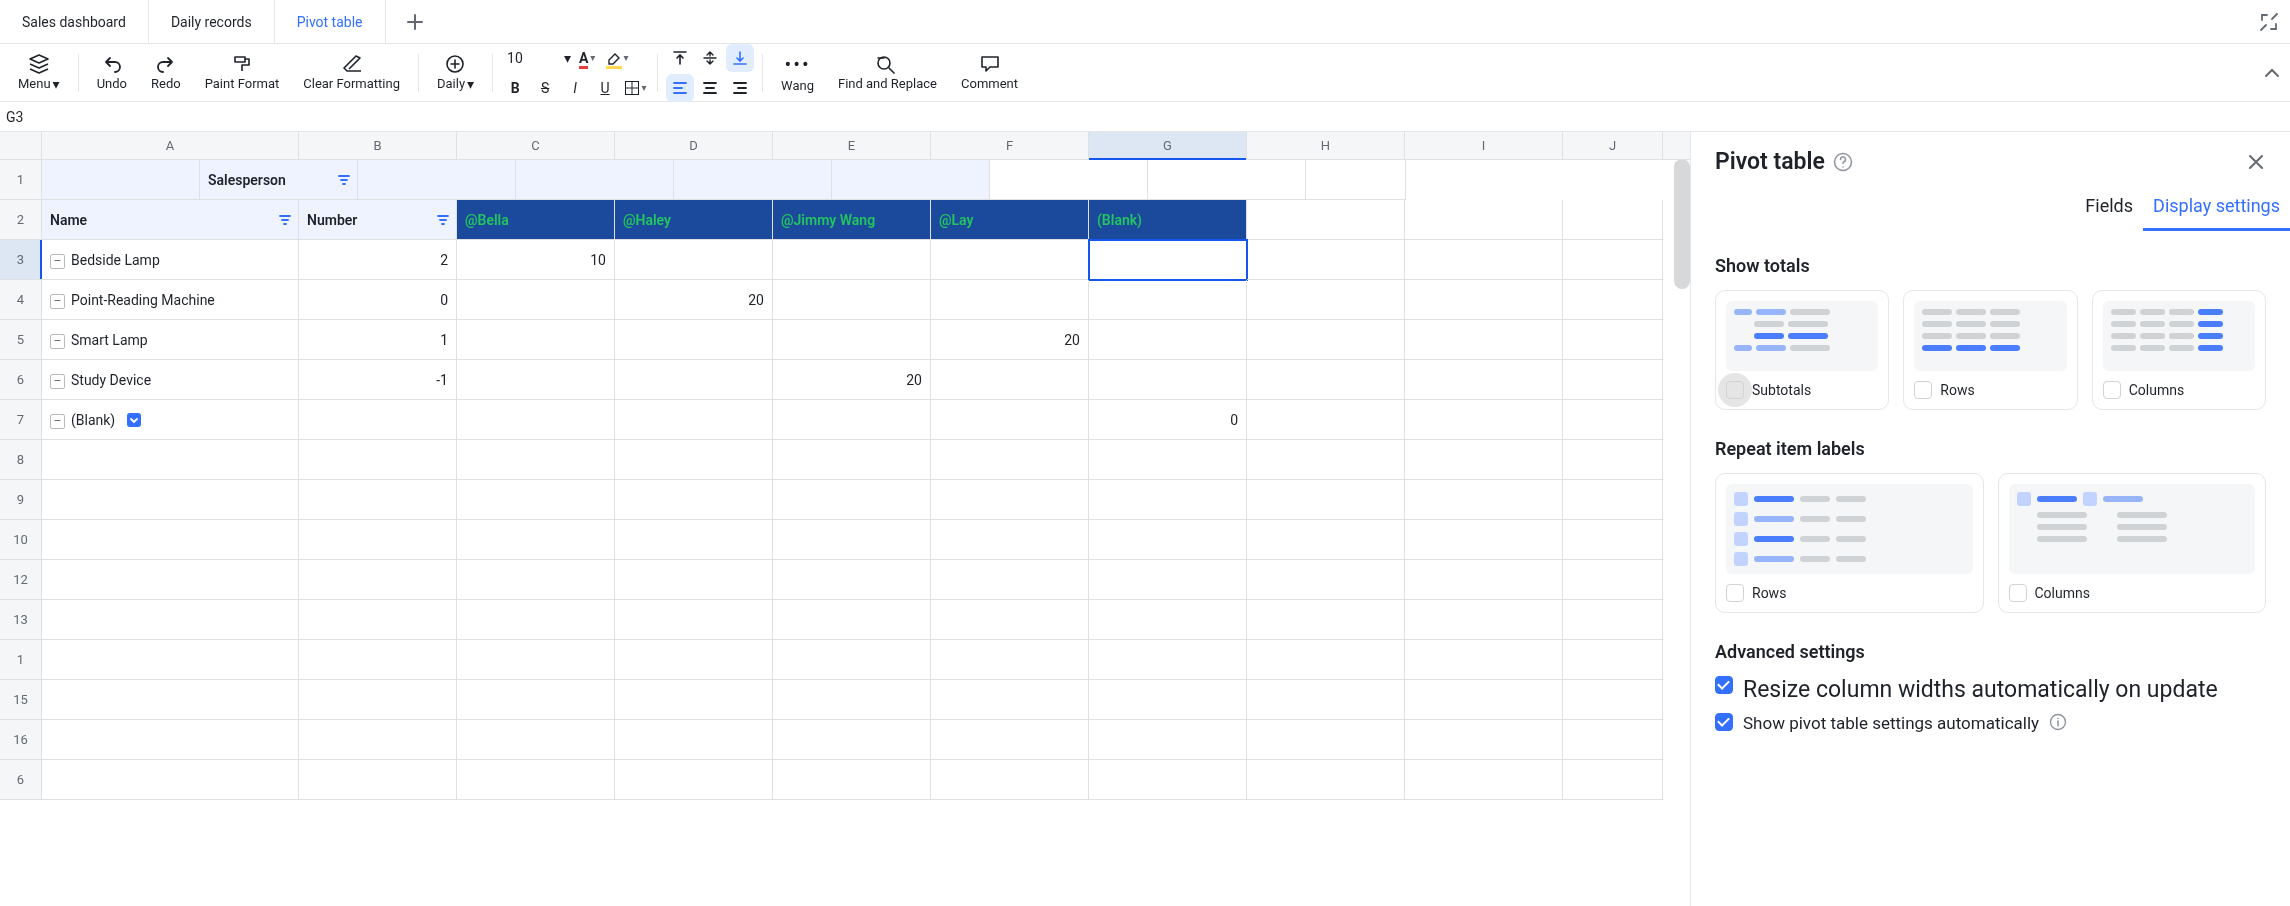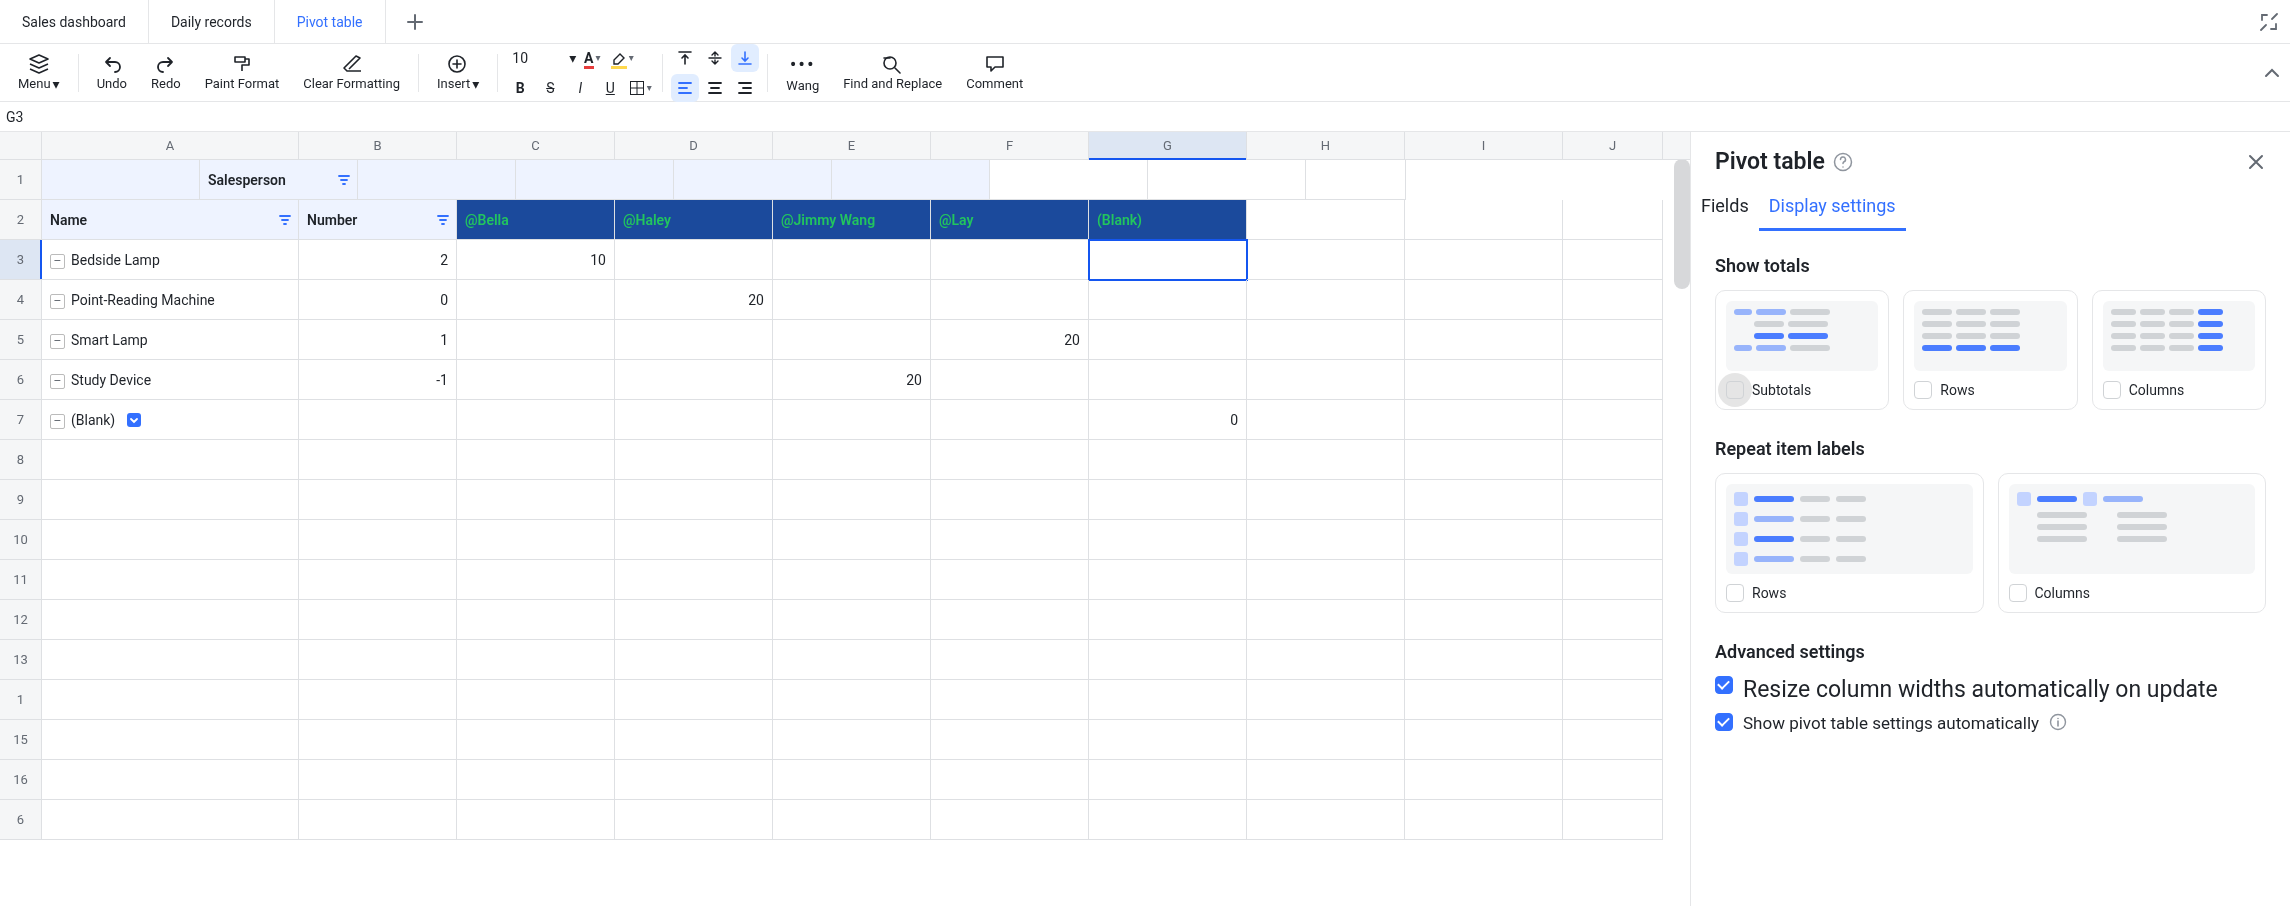--- a/index.html
+++ b/index.html
@@ -58,21 +58,21 @@
   .filter-icon { position:absolute; right:6px; top:50%; transform:translateY(-50%); color:#3370ff; }
 
   
   .vscroll { position:absolute; right:0; top:27px; width:16px; height:130px; background:#d7d8da; border-radius:8px; }
 
   
   .panel { width:600px; border-left:1px solid #e5e6e8; display:flex; flex-direction:column; }
   .panel-header { display:flex; align-items:center; justify-content:space-between; padding:16px 24px 8px 24px; }
   .panel-title { font-size:23px; font-weight:600; display:flex; align-items:center; gap:8px;}
   .panel-close { font-size:22px; color:#646a73; cursor:pointer;}
-  .ptabs { display:flex; justify-content:flex-start; }
+  .ptabs { display:flex; justify-content:flex-end; }
   .ptab { padding:12px 10px; font-size:18px; cursor:pointer; }
   .ptab.active { color:#3370ff; border-bottom:3px solid #3370ff; }
   .panel-body { padding:20px 24px; overflow-y:auto; flex:1; }
   .section-title { font-size:18px; font-weight:600; margin-bottom:14px; margin-top:4px;}
   .card-row { display:flex; gap:14px; margin-bottom:28px; }
   .card { flex:1; border:1px solid #e5e6e8; border-radius:10px; padding:10px; display:flex; flex-direction:column; gap:10px; cursor:pointer; }
   .card .preview { height:70px; border-radius:6px; background:#f5f6f7; display:flex; flex-direction:column; gap:6px; padding:8px;}
   .plines { display:flex; gap:4px; align-items:center; }
   .pline { height:6px; border-radius:3px; }
   .blue { background:#4b7dff; opacity:.55; }
@@ -184,21 +184,21 @@
     <div class="vsep"></div>
 
     <div class="tbgroup">
       <span class="icon">
           <svg width="22" height="20" viewBox="0 0 22 20">
             <circle cx="10" cy="10" r="8" stroke="#1f2329" stroke-width="1.6" fill="none"></circle>
             <path d="M10 6v8M6 10h8" stroke="#1f2329" stroke-width="1.6" stroke-linecap="round"></path>
           </svg>
         </span>
       <span style="display:flex;align-items:center;gap:2px;">
-          <span class="lbl">Insert</span>
+          <span class="lbl">Daily</span>
           <span class="caret">▾</span>
         </span>
     </div>
 
     <div class="vsep"></div>
 
     <div class="mini">
       <div class="mini-row">
         <div class="font-size-box">
           <span>10</span>
@@ -501,33 +501,20 @@
             <div class="cell wC"></div>
             <div class="cell wD"></div>
             <div class="cell wE"></div>
             <div class="cell wF"></div>
             <div class="cell wG"></div>
             <div class="cell wH"></div>
             <div class="cell wI"></div>
             <div class="cell wJ"></div>
           </div>
         <div class="row">
-            <div class="rh">11</div>
-            <div class="cell wA"></div>
-            <div class="cell wB"></div>
-            <div class="cell wC"></div>
-            <div class="cell wD"></div>
-            <div class="cell wE"></div>
-            <div class="cell wF"></div>
-            <div class="cell wG"></div>
-            <div class="cell wH"></div>
-            <div class="cell wI"></div>
-            <div class="cell wJ"></div>
-          </div>
-        <div class="row">
             <div class="rh">12</div>
             <div class="cell wA"></div>
             <div class="cell wB"></div>
             <div class="cell wC"></div>
             <div class="cell wD"></div>
             <div class="cell wE"></div>
             <div class="cell wF"></div>
             <div class="cell wG"></div>
             <div class="cell wH"></div>
             <div class="cell wI"></div>

